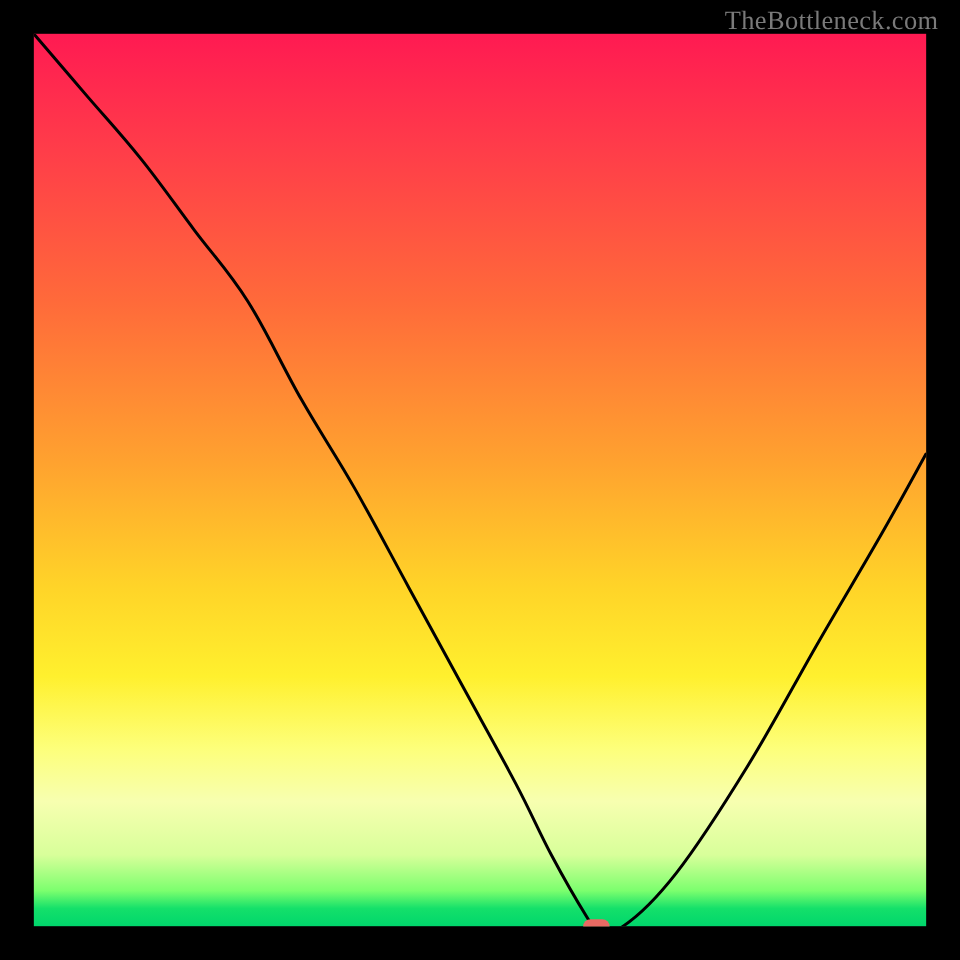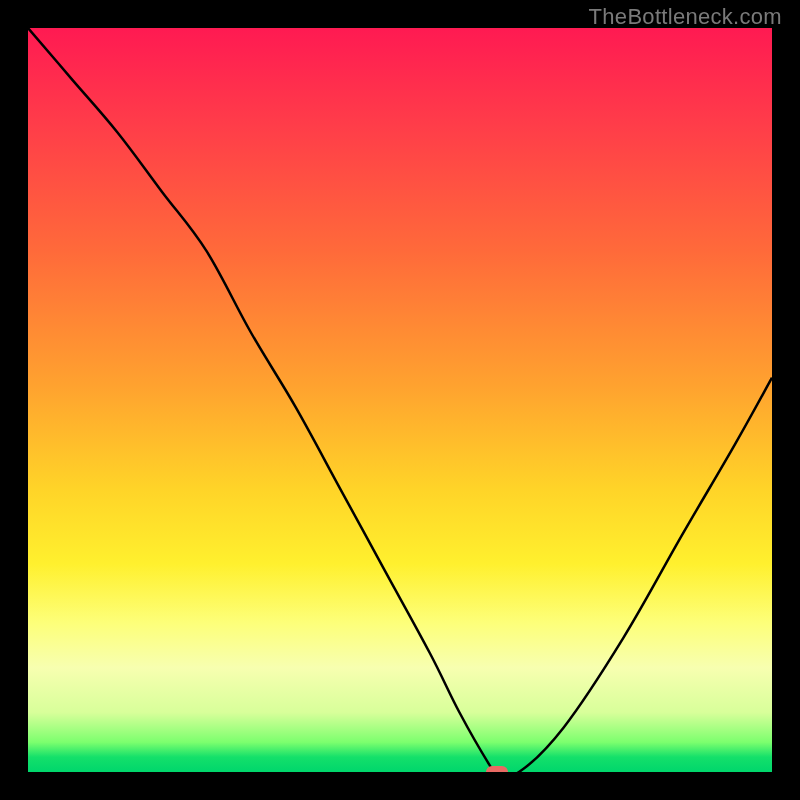--- a/index.html
+++ b/index.html
@@ -17,20 +17,21 @@
     height: 800px;
   }
   .attribution {
     position: absolute;
     top: 4px;
     right: 18px;
     color: #7a7a7a;
     font-size: 22px;
     letter-spacing: 0.3px;
     z-index: 10;
+    font-family: Liberation Serif, serif;
   }
   .frame {
     position: absolute;
     left: 28px;
     top: 28px;
     width: 744px;
     height: 744px;
     background: #000;
     overflow: hidden;
   }

